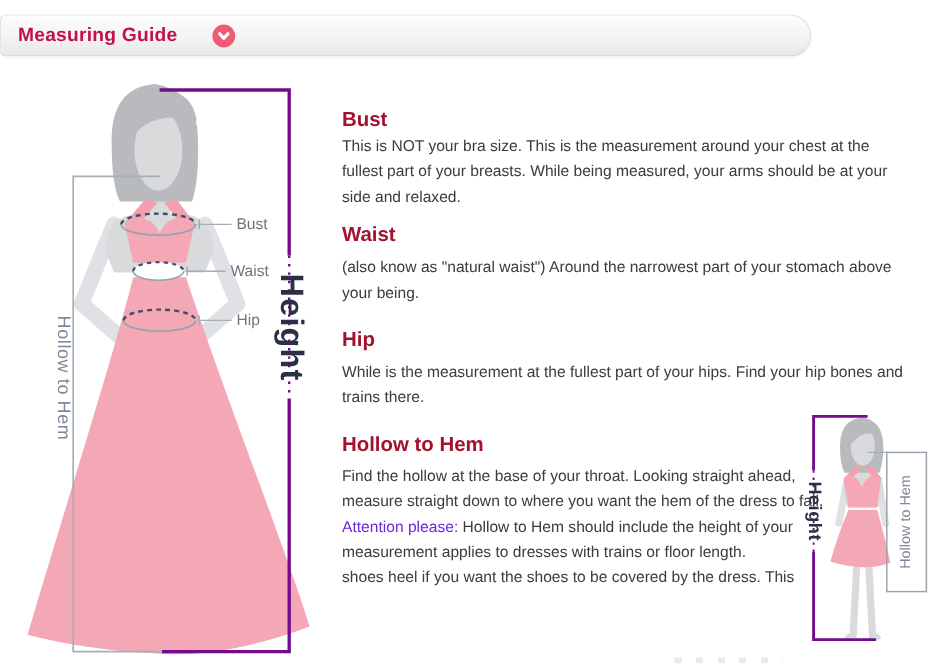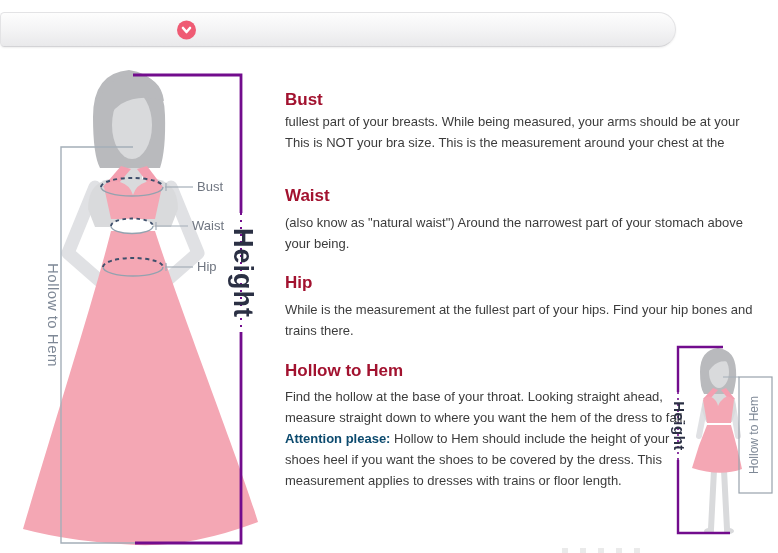--- a/index.html
+++ b/index.html
@@ -16,37 +16,38 @@
     font-size:16px;font-weight:bold;color:#c01245;letter-spacing:0.2px;}
   .chevron-btn{position:absolute;left:176px;top:50%;transform:translateY(-50%);
     width:19px;height:19px;border-radius:50%;background:#ef5b74;cursor:pointer;
     display:flex;align-items:center;justify-content:center;}
 
   
   .sec-heading{position:absolute;left:285px;font-size:17px;font-weight:bold;color:#a2122f;
     white-space:nowrap;}
   .sec-para{position:absolute;left:285px;font-size:13px;color:#3c3c3c;line-height:21px;
     white-space:nowrap;}
-  .attn{font-weight:bold;color:#0c4a6e;}
+  .attn{font-weight:normal;color:#6d28d9;}
 
   
   .fig-main{position:absolute;left:0;top:55px;width:345px;height:498px;}
   .fig-small{position:absolute;left:650px;top:330px;width:128px;height:223px;}
   svg text{font-family:"Liberation Sans",sans-serif;}
 
   .cutoff-smudge{position:absolute;left:562px;top:548px;width:90px;height:5px;
     background:repeating-linear-gradient(90deg,#d9d9d9 0 6px,transparent 6px 18px);
     opacity:0.55;}
 </style>
 </head>
 <body>
 
 <div id="page">
 
   <div class="header-bar">
+    <span class="header-title">Measuring Guide</span>
     <span class="chevron-btn">
       <svg width="13" height="13" viewBox="0 0 13 13">
         <polyline points="3,4.5 6.5,8.5 10,4.5" fill="none" stroke="#ffffff" stroke-width="2.6" stroke-linecap="round" stroke-linejoin="round"></polyline>
       </svg>
     </span>
   </div>
 
   <svg class="fig-main" viewBox="0 0 345 498">
 
     <path d="M95,132 L68,198 L100,226" fill="none" stroke="#e0e1e4" stroke-width="13" stroke-linecap="round" stroke-linejoin="round"></path>
@@ -88,43 +89,44 @@
     <text x="197" y="216" font-size="13" fill="#6f7580">Hip</text>
 
     <polyline points="133,20 241,20 241,158" fill="none" stroke="#720c8d" stroke-width="2.8"></polyline>
     <line x1="241" y1="158" x2="241" y2="277" stroke="#720c8d" stroke-width="2" stroke-dasharray="2,5"></line>
     <polyline points="241,277 241,488 135,488" fill="none" stroke="#720c8d" stroke-width="2.8"></polyline>
     <text x="241" y="218" transform="rotate(90 241 218)" text-anchor="middle" dominant-baseline="middle" font-size="27" font-weight="bold" letter-spacing="1" fill="#2b3044">Height</text>
   </svg>
 
   <div class="sec-heading" style="top:90px">Bust</div>
   <div class="sec-para" style="top:111px">
+    <div>This is NOT your bra size. This is the measurement around your chest at the</div>
     <div>fullest part of your breasts. While being measured, your arms should be at your</div>
-    <div>This is NOT your bra size. This is the measurement around your chest at the</div>
+    <div>side and relaxed.</div>
   </div>
 
   <div class="sec-heading" style="top:186px">Waist</div>
   <div class="sec-para" style="top:212px">
     <div>(also know as "natural waist") Around the narrowest part of your stomach above</div>
     <div>your being.</div>
   </div>
 
   <div class="sec-heading" style="top:273px">Hip</div>
   <div class="sec-para" style="top:299px">
     <div>While is the measurement at the fullest part of your hips. Find your hip bones and</div>
     <div>trains there.</div>
   </div>
 
   <div class="sec-heading" style="top:361px">Hollow to Hem</div>
   <div class="sec-para" style="top:386px">
     <div>Find the hollow at the base of your throat. Looking straight ahead,</div>
     <div>measure straight down to where you want the hem of the dress to fall.</div>
     <div><span class="attn">Attention please:</span><span> Hollow to Hem should include the height of your</span></div>
+    <div>measurement applies to dresses with trains or floor length.</div>
     <div>shoes heel if you want the shoes to be covered by the dress. This</div>
-    <div>measurement applies to dresses with trains or floor length.</div>
   </div>
 
   <svg class="fig-small" viewBox="0 0 128 223">
 
     <path d="M56,70 L49,106" fill="none" stroke="#e0e1e4" stroke-width="6" stroke-linecap="round"></path>
     <path d="M82,70 L88,106" fill="none" stroke="#e0e1e4" stroke-width="6" stroke-linecap="round"></path>
 
     <path d="M64,140 L61,199" fill="none" stroke="#d9dadc" stroke-width="6" stroke-linecap="round"></path>
     <path d="M74,140 L77,199" fill="none" stroke="#d9dadc" stroke-width="6" stroke-linecap="round"></path>
     <ellipse cx="59" cy="201" rx="5" ry="3" fill="#d9dadc"></ellipse>

